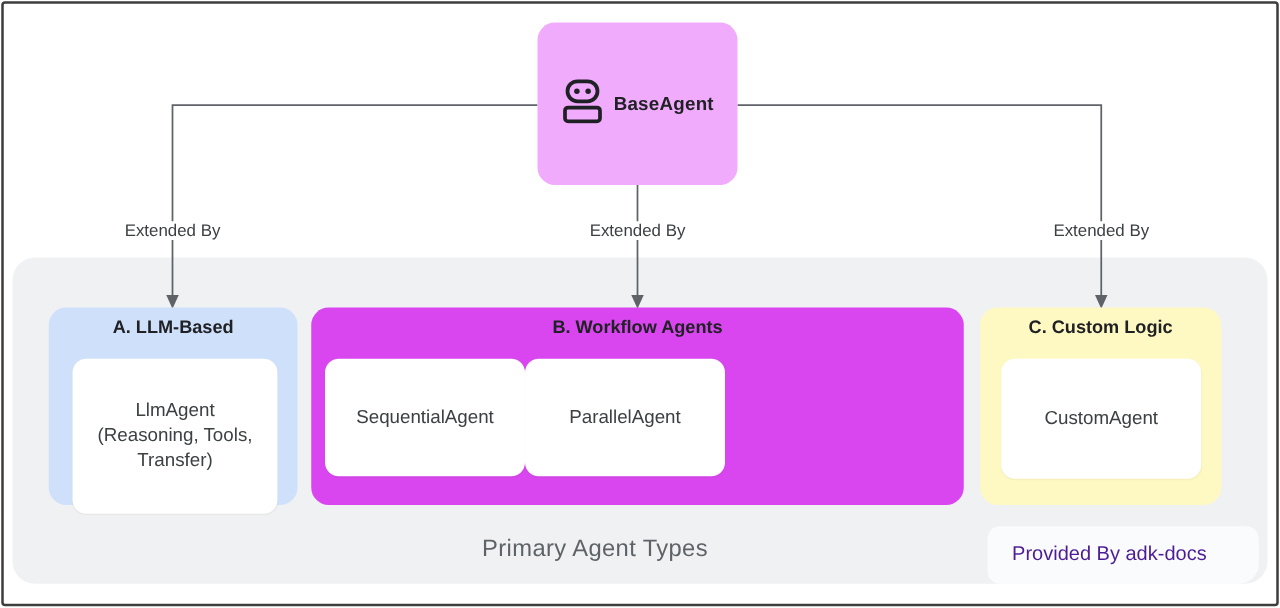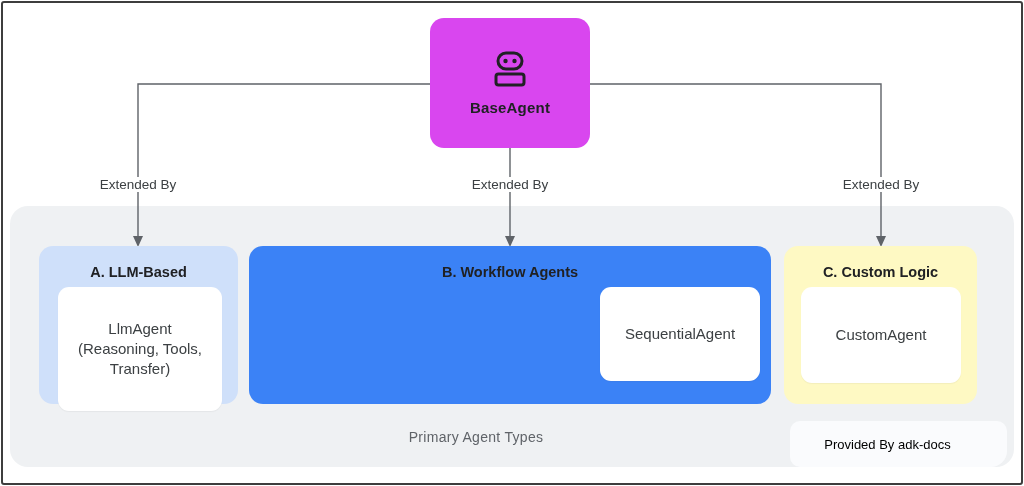--- a/index.html
+++ b/index.html
@@ -14,24 +14,24 @@
     position: absolute; inset: 1px;
     border: 2px solid #3d3d3d;
     border-radius: 3px;
     z-index: 10;
     pointer-events: none;
   }
   
   .base-card {
     position: absolute; left: 430px; top: 18px;
     width: 160px; height: 130px;
-    background: #d946ef;
+    background: #f0abfc;
     border-radius: 14px;
     z-index: 3;
-    display: flex; flex-direction: column;
+    display: flex; flex-direction: row;
     align-items: center; justify-content: center;
     gap: 8px;
   }
   .base-card .label {
     font-size: 15px; font-weight: 700; color: #202124;
     letter-spacing: 0.2px;
   }
   
   .connectors {
     position: absolute; left: 0; top: 0;
@@ -61,25 +61,25 @@
     z-index: 1;
   }
   
   .category {
     position: absolute; top: 246px; height: 158px;
     border-radius: 14px;
     z-index: 3;
   }
   .category .cat-title {
     text-align: center;
-    margin-top: 18px;
+    margin-top: 8px;
     font-size: 14.5px; font-weight: 700; color: #202124;
   }
   .cat-llm    { left: 39px;  width: 199px; background: #cfe0fa; }
-  .cat-flow   { left: 249px; width: 522px; background: #3b82f6; }
+  .cat-flow   { left: 249px; width: 522px; background: #d946ef; }
   .cat-custom { left: 784px; width: 193px; background: #fef9c3; }
   .agent-card {
     background: #ffffff;
     border-radius: 11px;
     box-shadow: 0 1px 1px rgba(60,64,67,0.06);
     display: flex; flex-direction: column;
     align-items: center; justify-content: center;
     text-align: center;
     font-size: 15px; color: #3c4043;
     line-height: 20px;
@@ -89,42 +89,42 @@
     width: 164px; height: 124px;
     padding: 0 8px;
   }
   .cat-custom .agent-card {
     position: absolute; left: 17px; top: 41px;
     width: 160px; height: 96px;
   }
   .flow-row {
     position: absolute; left: 11px; right: 11px; top: 41px;
     height: 94px;
-    display: flex; justify-content: flex-end;
+    display: flex; justify-content: flex-start;
   }
   .flow-row .agent-card { width: 160px; height: 94px; }
   
   .caption {
     position: absolute; left: 10px; top: 429px;
     width: 932px;
     text-align: center;
-    font-size: 14px; color: #5f6368;
+    font-size: 19px; color: #5f6368;
     letter-spacing: 0.3px;
     z-index: 2;
   }
   .credit-box {
     position: absolute; left: 790px; top: 421px;
     width: 217px; height: 46px;
     background: #fafbfd;
     border-radius: 10px 10px 16px 10px;
     display: flex; align-items: center; justify-content: center;
     z-index: 3;
   }
   .credit-box .credit-text {
-    font-size: 13px; color: #000000;
+    font-size: 16px; color: #4c1d95;
     transform: translateX(-11px);
     white-space: nowrap;
   }
 </style>
 </head>
 <body>
 
 <div class="frame"></div>
 
 <svg class="connectors" viewBox="0 0 1024 486">
@@ -165,20 +165,23 @@
     <span>(Reasoning, Tools, Transfer)</span>
   </div>
 </div>
 
 <div class="category cat-flow">
   <div class="cat-title">B. Workflow Agents</div>
   <div class="flow-row">
     <div class="agent-card">
       <span>SequentialAgent</span>
     </div>
+    <div class="agent-card">
+      <span>ParallelAgent</span>
+    </div>
   </div>
 </div>
 
 <div class="category cat-custom">
   <div class="cat-title">C. Custom Logic</div>
   <div class="agent-card">
     <span>CustomAgent</span>
   </div>
 </div>
 

